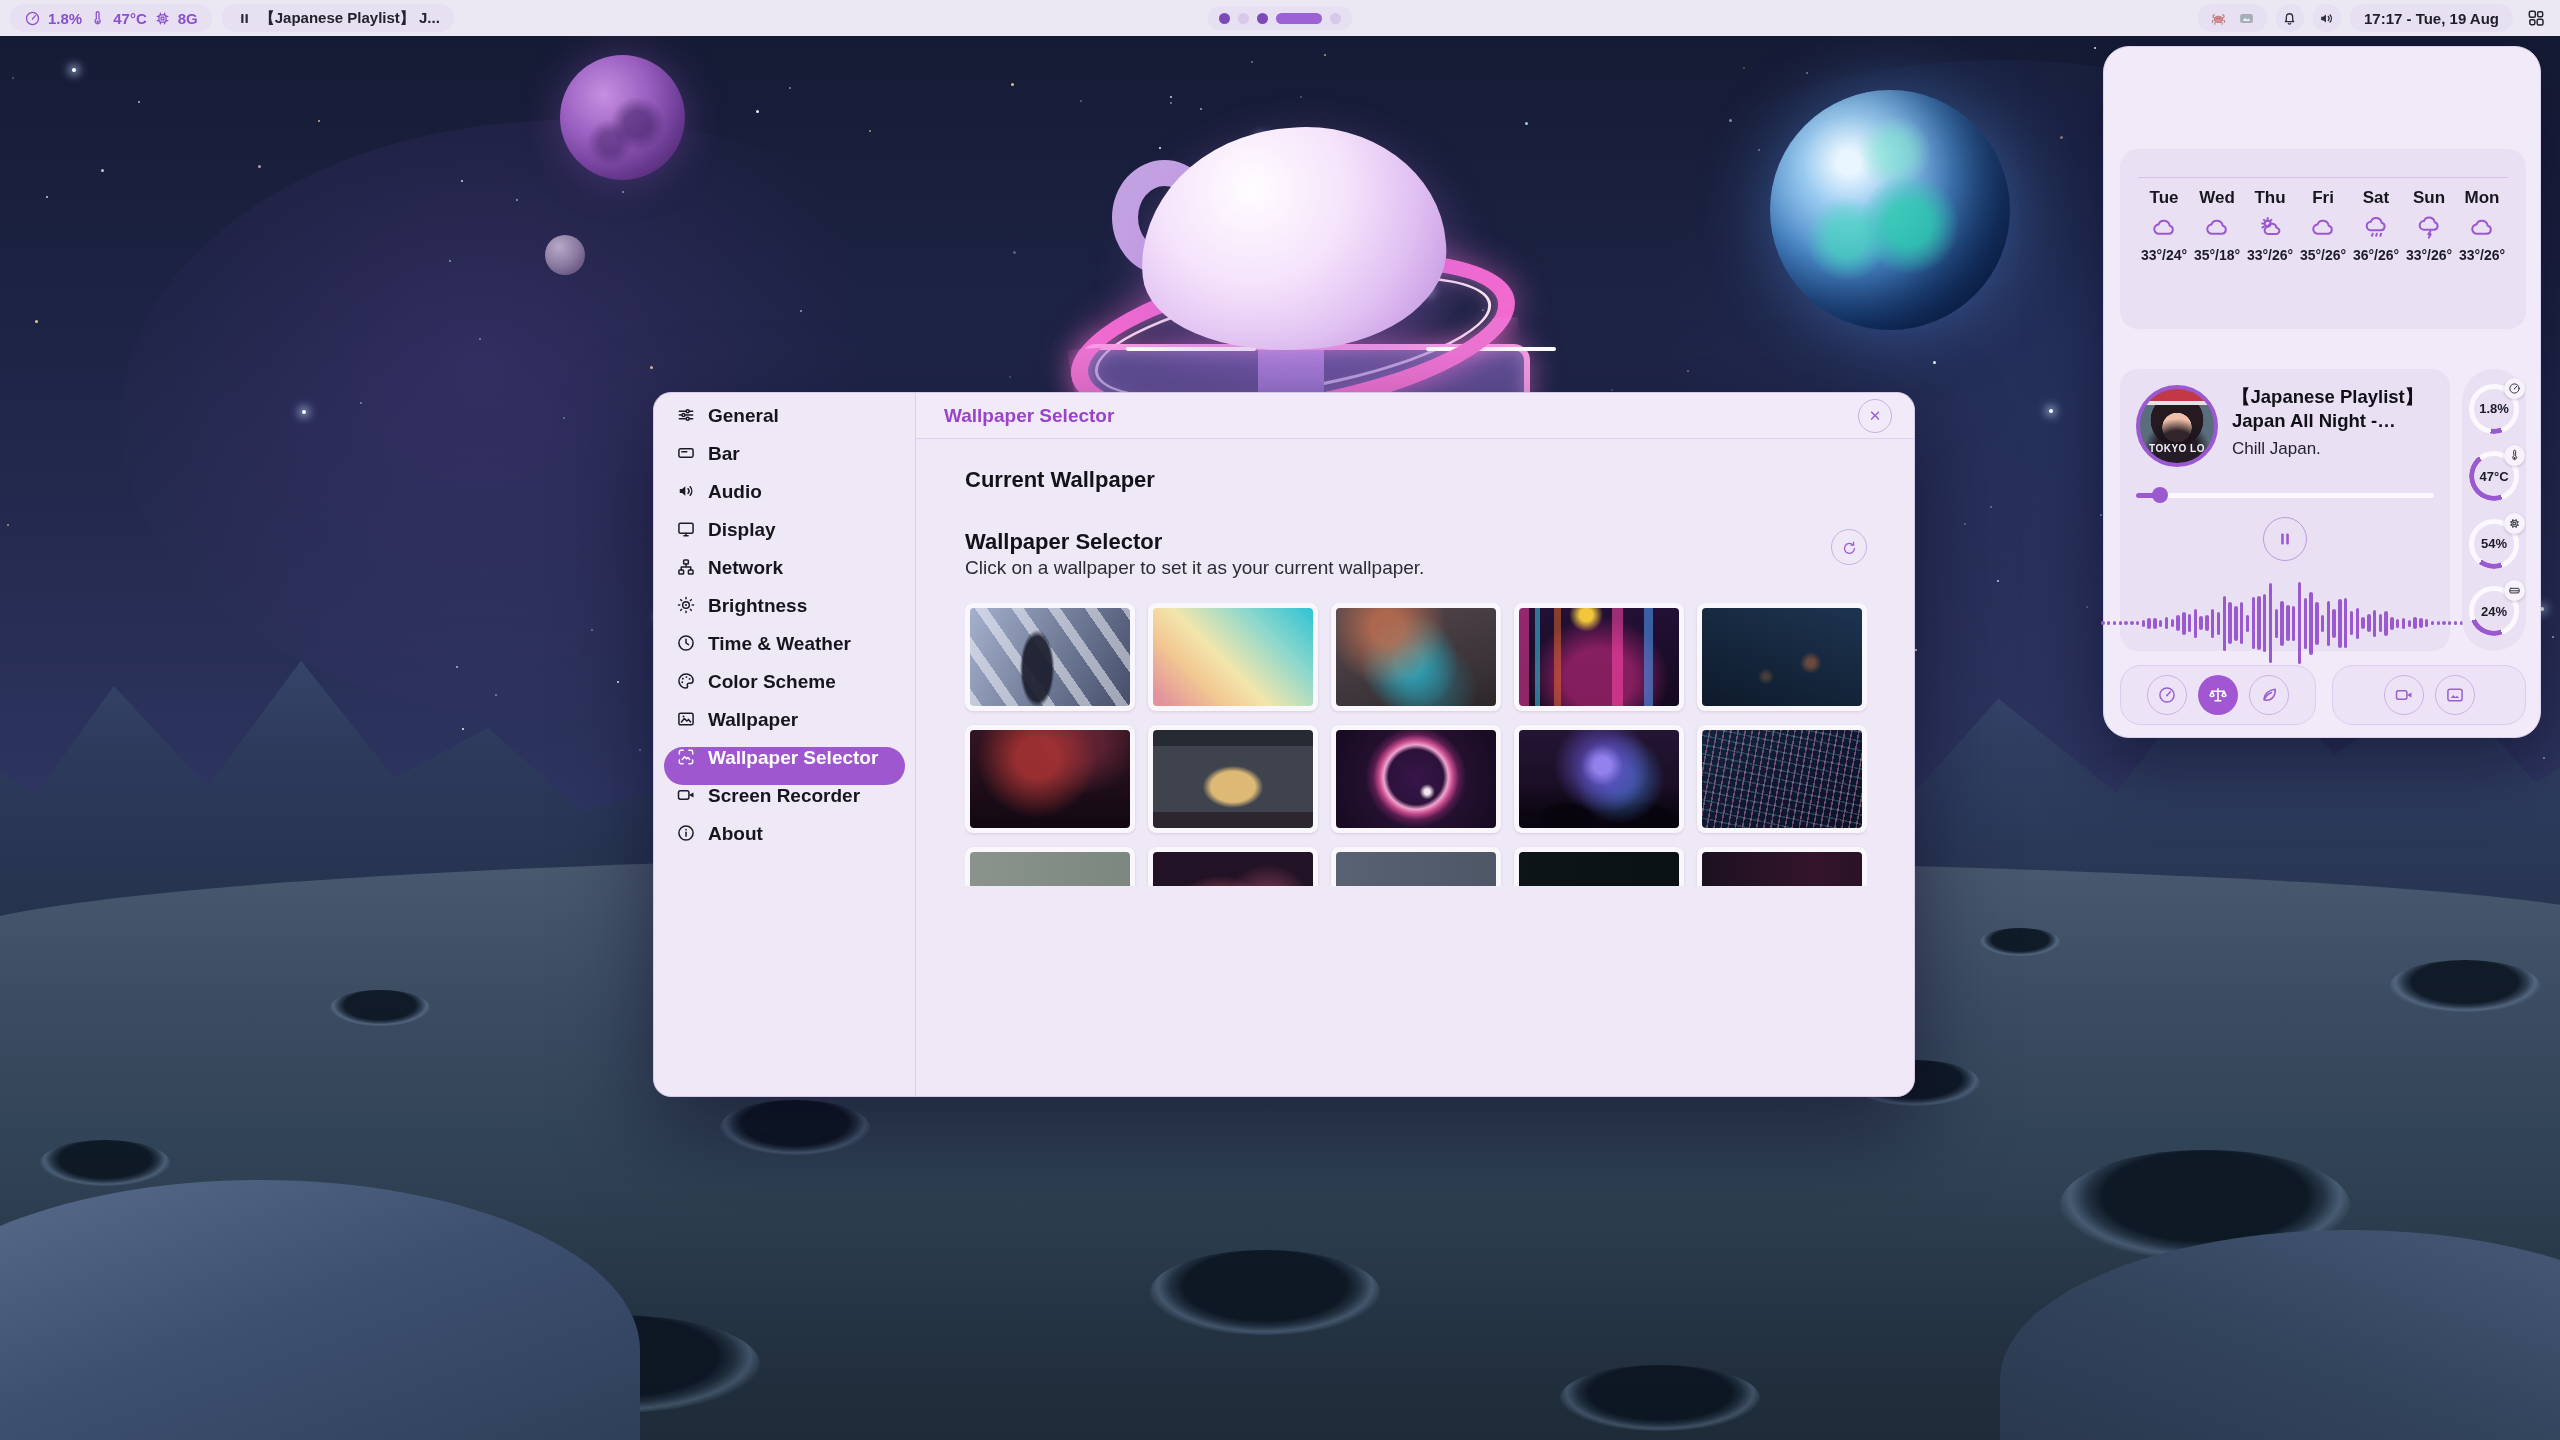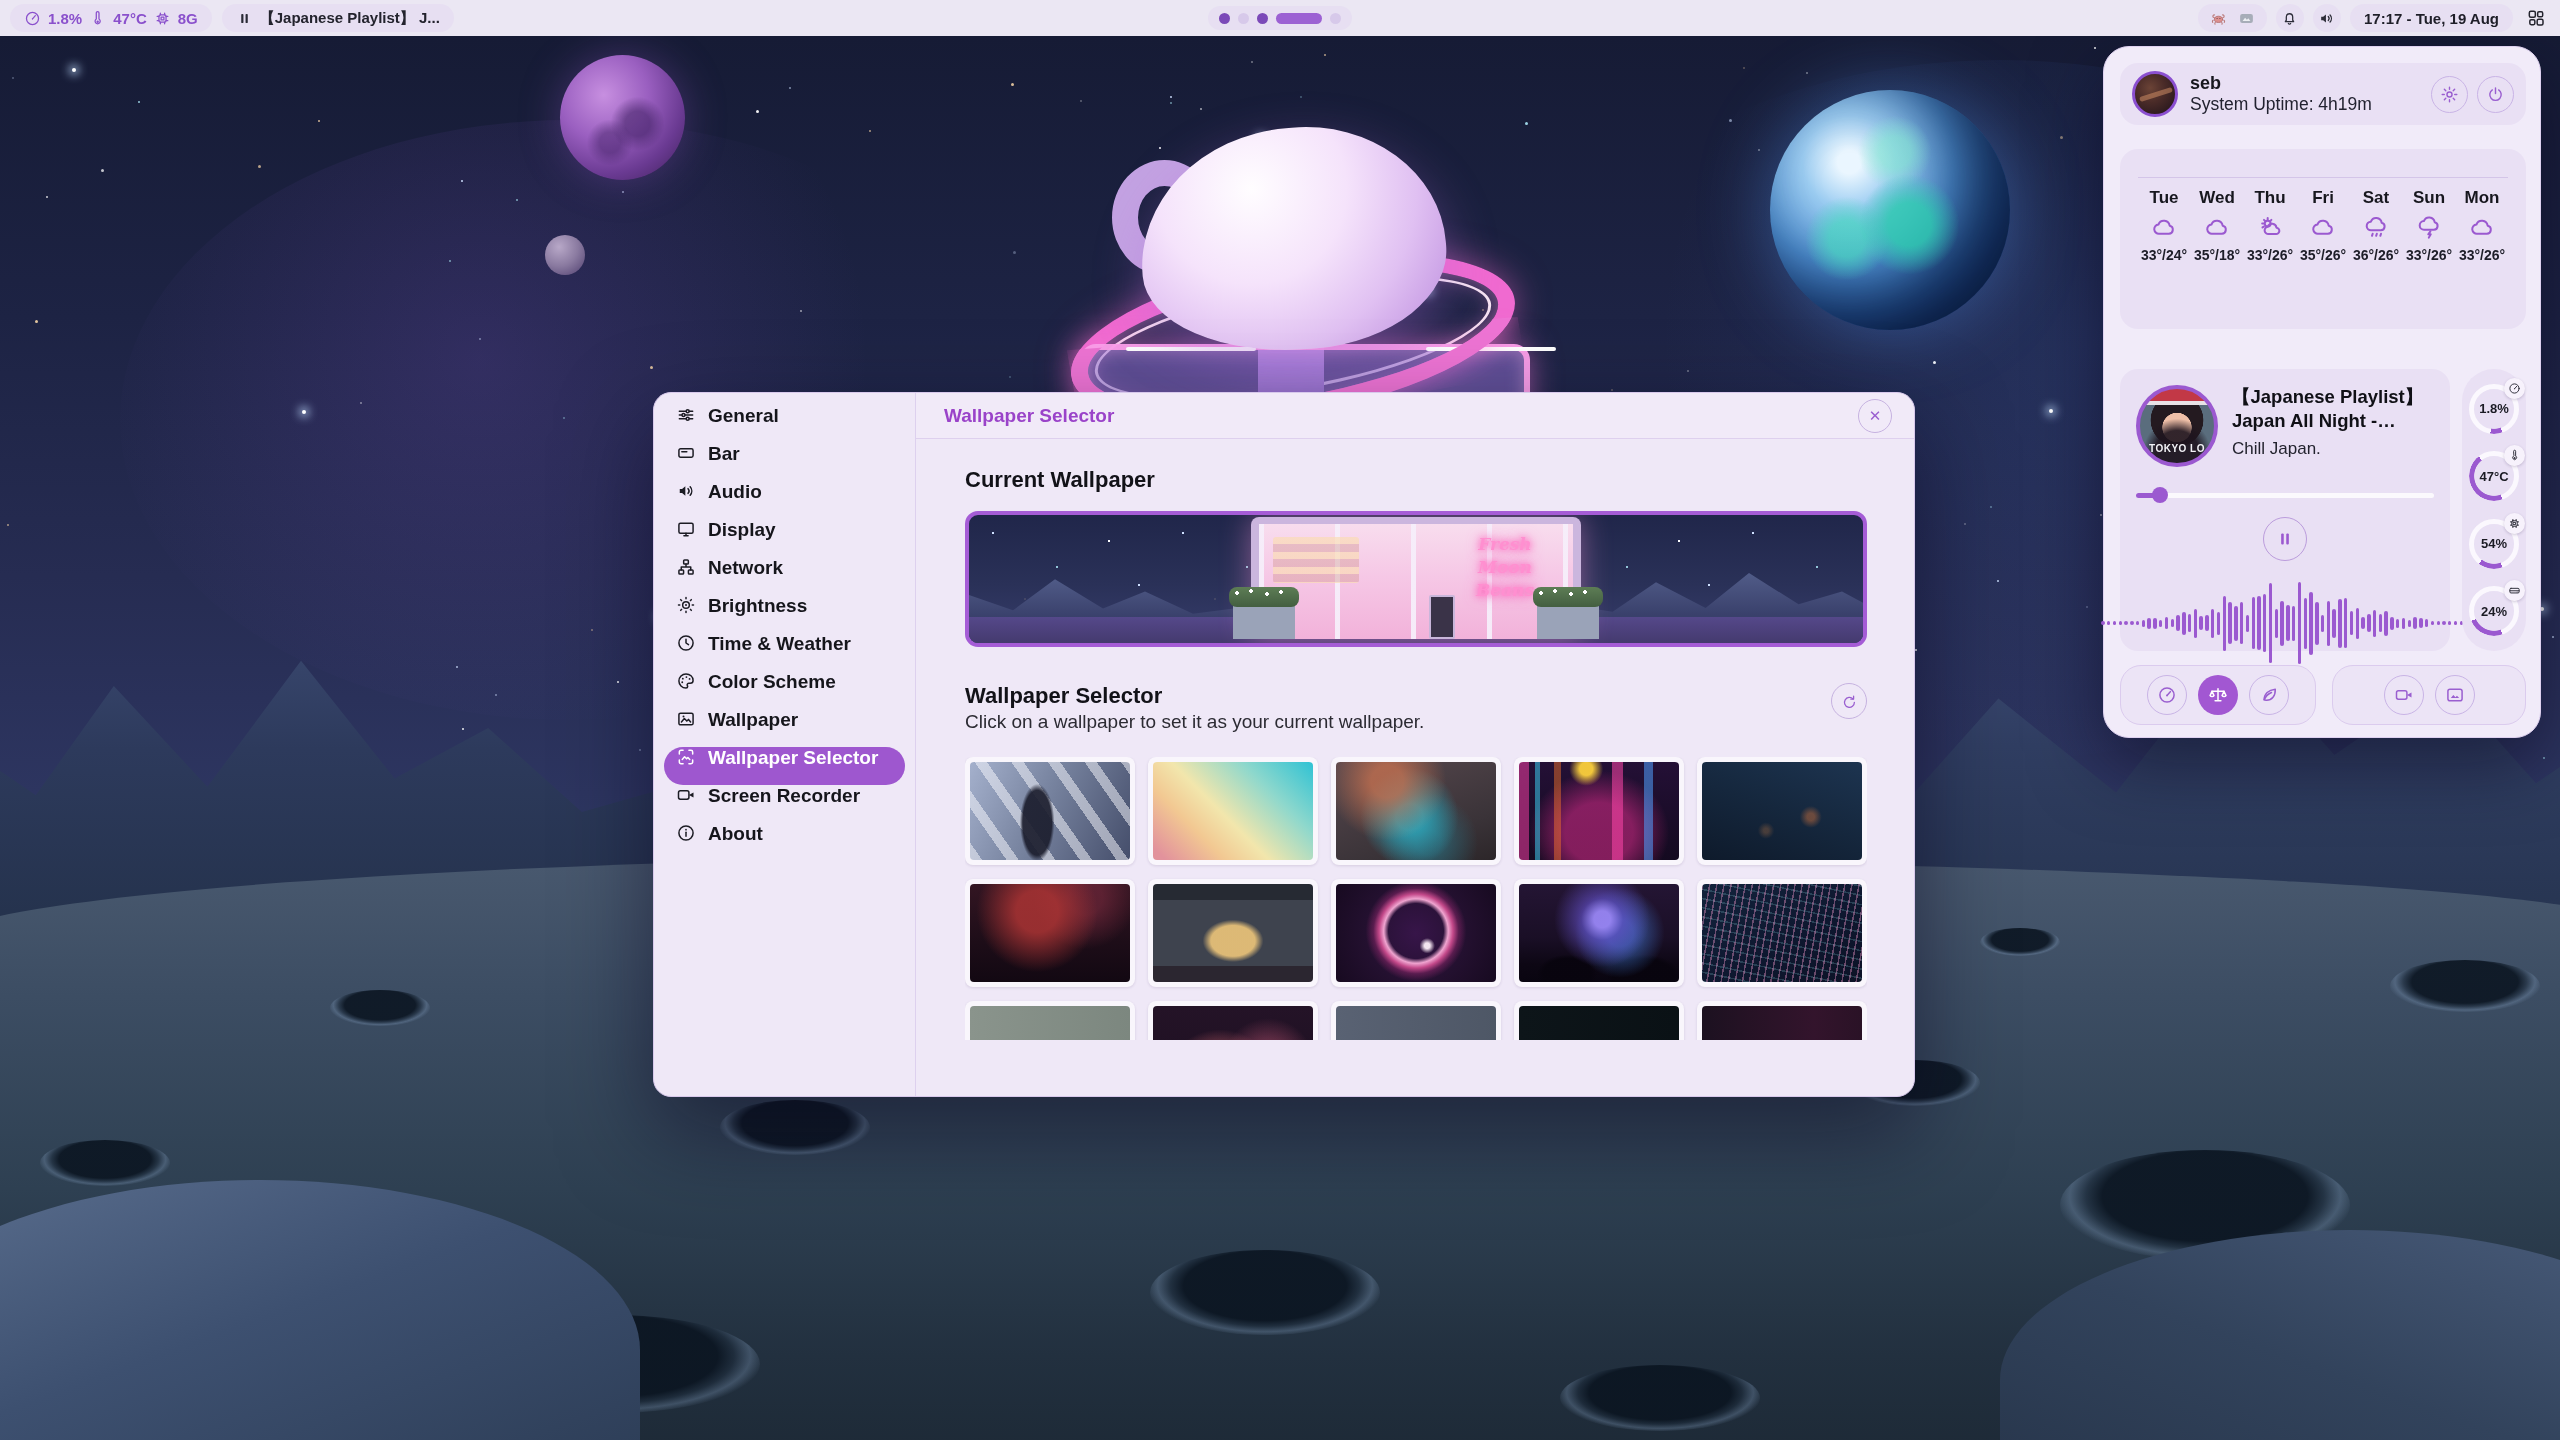--- a/index.html
+++ b/index.html
@@ -659,39 +659,20 @@
         <span class="label" data-interactable="false">About</span>
       </div>
     </nav>
   <div id="content" data-interactable="false">
     <div id="win-header" data-interactable="false">
       <span id="win-title" data-interactable="false">Wallpaper Selector</span>
       <button id="close-btn" data-interactable="true">✕</button>
     </div>
     <div id="scroll" data-interactable="true">
       <h2 class="h2" data-interactable="false">Current Wallpaper</h2>
-      <div id="preview" data-interactable="true">
-        <div class="pv-stars" data-interactable="false"></div>
-        <div class="pv-mtn l" data-interactable="false"></div>
-        <div class="pv-mtn r" data-interactable="false"></div>
-        <div class="pv-ground" data-interactable="false"></div>
-        <div class="pv-shop" data-interactable="false">
-          <div class="pv-glass" data-interactable="false"></div>
-          <div class="pv-mullions" data-interactable="false"></div>
-          <div class="pv-shelf" data-interactable="false"></div>
-          <div class="pv-neon" data-interactable="false">
-            <div data-interactable="false">Fresh</div>
-            <div data-interactable="false">Moon</div>
-            <div data-interactable="false">Beans</div>
-          </div>
-          <div class="pv-planter pl" data-interactable="false"></div>
-          <div class="pv-planter pr" data-interactable="false"></div>
-          <div class="pv-board" data-interactable="false"></div>
-        </div>
-      </div>
       <div id="sel-row">
         <div>
           <h2 class="h2" data-interactable="false">Wallpaper Selector</h2>
           <div id="sel-sub" data-interactable="false">Click on a wallpaper to set it as your current wallpaper.</div>
         </div>
         <button id="refresh-btn" data-interactable="true">
           <span class="ico s" data-interactable="false">
               <svg viewBox="0 0 24 24">
                 <path d="M18.9 13.2A7 7 0 1 1 17 8.5"></path>
                 <path d="M17.8 4.5v4h-4"></path>
@@ -744,45 +725,20 @@
           </div>
         <div class="thumb" data-interactable="true">
             <div class="img t15"></div>
           </div>
       </div>
     </div>
   </div>
 </div>
 
 <aside class="abs" id="panel" data-interactable="false">
-  <div class="card" id="user-card" data-interactable="false">
-    <div id="avatar" data-interactable="false"></div>
-    <div id="user-texts">
-      <div id="user-name" data-interactable="false">seb</div>
-      <div id="user-uptime" data-interactable="false">System Uptime: 4h19m</div>
-    </div>
-    <div id="user-btns">
-      <button class="round-btn" data-interactable="true">
-        <span class="ico" data-interactable="false">
-            <svg viewBox="0 0 24 24">
-              <circle cx="12" cy="12" r="3.2"></circle>
-              <path d="M12 2.8v2.6M12 18.6v2.6M2.8 12h2.6M18.6 12h2.6M5.5 5.5l1.8 1.8M16.7 16.7l1.8 1.8M18.5 5.5l-1.8 1.8M7.3 16.7l-1.8 1.8"></path>
-            </svg>
-          </span>
-      </button>
-      <button class="round-btn" data-interactable="true">
-        <span class="ico" data-interactable="false">
-            <svg viewBox="0 0 24 24">
-              <path d="M12 3.8v7"></path>
-              <path d="M8 6.2a7.2 7.2 0 1 0 8 0"></path>
-            </svg>
-          </span>
-      </button>
-    </div>
-  </div>
 
   <div class="card" id="weather-card" data-interactable="false">
     <div id="weather-div" data-interactable="false"></div>
     <div id="forecast" data-interactable="false">
         <div class="fc-col" data-interactable="false">
           <div class="fc-day" data-interactable="false">Tue</div>
           <span class="ico fc" data-interactable="false">
             <svg viewBox="0 0 24 24">
               <path d="M7.3 17.5h8.6a3.6 3.6 0 0 0 .7-7.1 5.2 5.2 0 0 0-10-1 3.9 3.9 0 0 0 .7 8.1z"></path>
             </svg>

